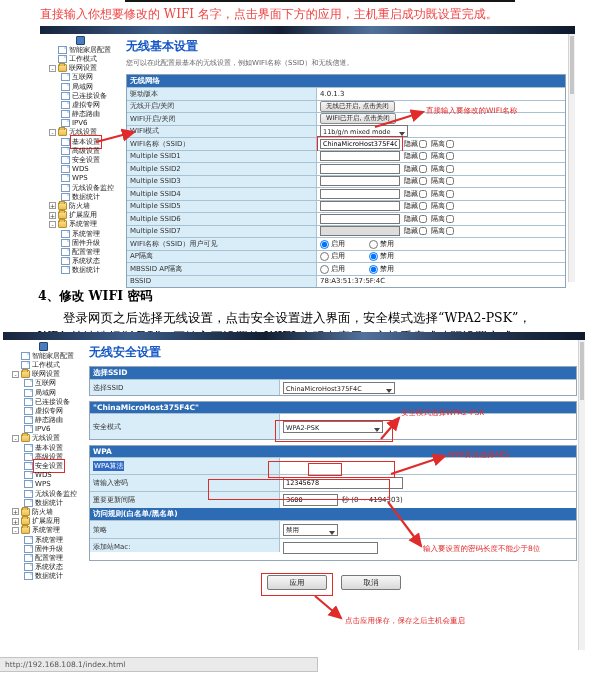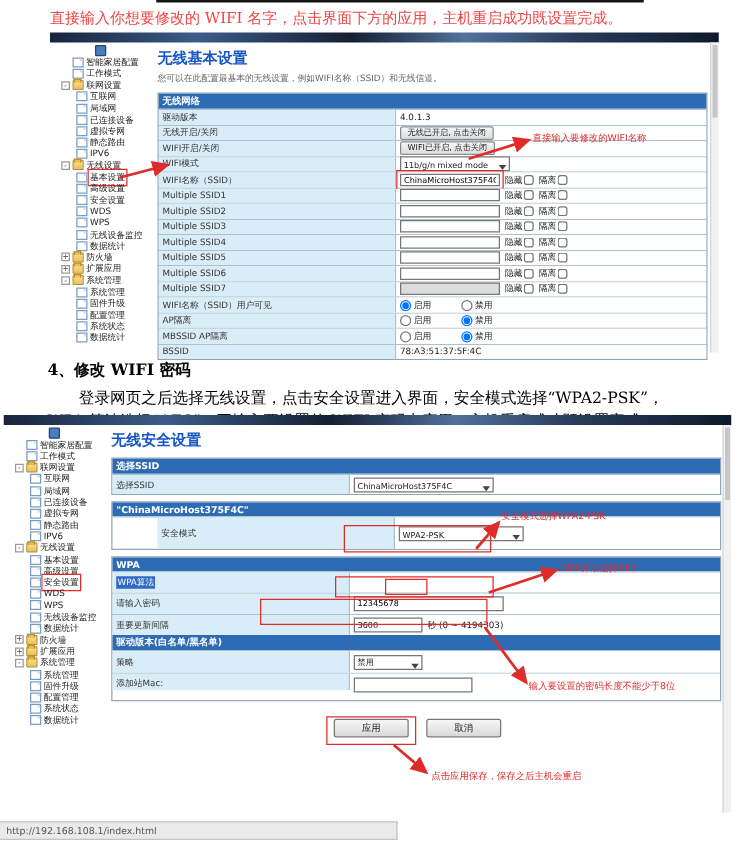--- a/index.html
+++ b/index.html
@@ -62,21 +62,21 @@
   
   .docblock{position:absolute;left:38px;top:288px;width:535px;font-family:"DejaVu Serif","Liberation Serif",serif;color:#000000;}
   .docblock .h{font-size:12.5px;font-weight:bold;margin-bottom:4px;}
   .docblock p{font-size:12.5px;line-height:1.5;}
   .docblock .ind{text-indent:2em;}
 
   
   #shot2{left:3px;top:332px;width:582px;height:318px;}
   #shot2 .blk{width:488px;border:1px solid #93a7b8;margin-top:5px;}
   #shot2 .row{min-height:16px;}
-  #shot2 .row.tall{height:26px;padding-left:36px;}
+  #shot2 .row.tall{height:26px;}
   #shot2 .row.r17{height:17px;}
   #shot2 .row.r18{height:18px;}
   #shot2 .row.r22{height:22px;align-items:flex-start;}
   #shot2 .row.r22 .lab{align-items:flex-start;padding-top:3px;}
   #shot2 .row.r22 .val{align-items:flex-start;padding-top:3px;}
   .hl{background:#316ac5;color:#fff;padding:0 1px;}
   .btnrow{margin-top:14px;padding-left:178px;display:flex;gap:14px;}
   .pbtn{width:60px;height:15px;font-size:7.5px;border:1px solid #777;background:linear-gradient(#f7f7f7,#d9d9d9);border-radius:2px;font-family:"DejaVu Sans",sans-serif;color:#222;}
 
   .statusbar{position:absolute;left:0;bottom:1px;width:318px;height:15px;background:#eaeaea;border:1px solid #c3c3c3;border-left:none;font-size:7.5px;color:#555;padding:2px 5px;}
@@ -630,21 +630,21 @@
               <input class="tin" type="text" style="width: 120px; height: 12px;" value="12345678">
             </div>
           </div>
           <div class="row r17">
             <div class="lab">重要更新间隔</div>
             <div class="val">
               <input class="tin" type="text" style="width: 55px; height: 12px;" value="3600">
               <span>秒  (0 ~ 4194303)</span>
             </div>
           </div>
-          <div class="thead">驱动版本(白名单/黑名单)</div>
+          <div class="thead">访问规则(白名单/黑名单)</div>
           <div class="row r18">
             <div class="lab">策略</div>
             <div class="val">
               <span class="selbox" style="width:55px;">
                 <span>禁用</span>
                 <span class="selarr"></span>
               </span>
             </div>
           </div>
           <div class="row r22">

